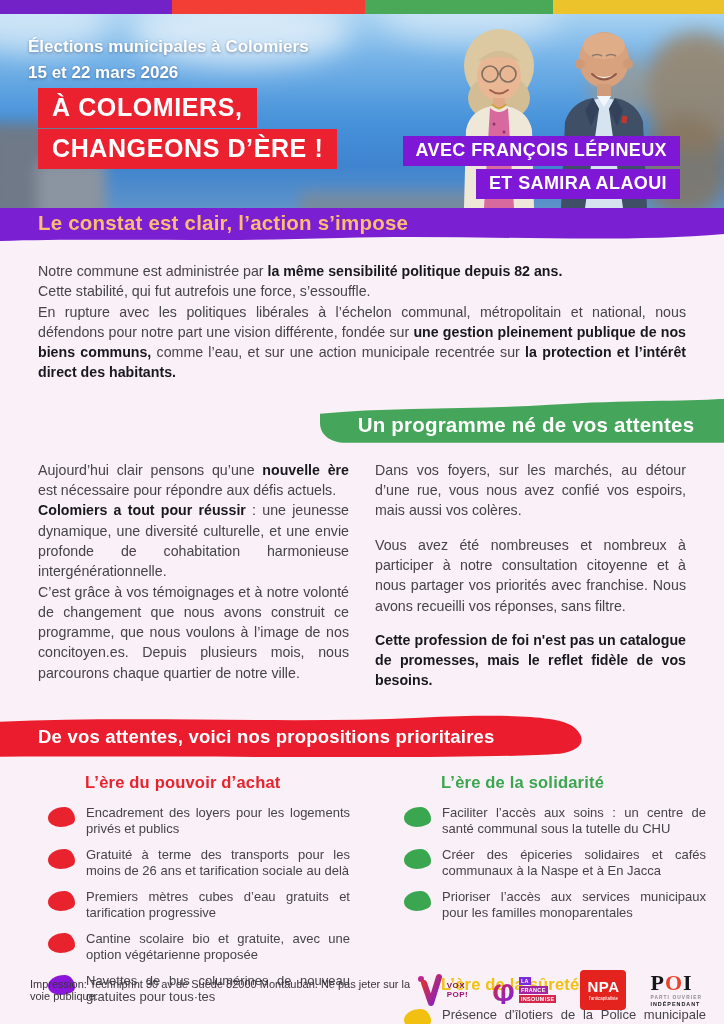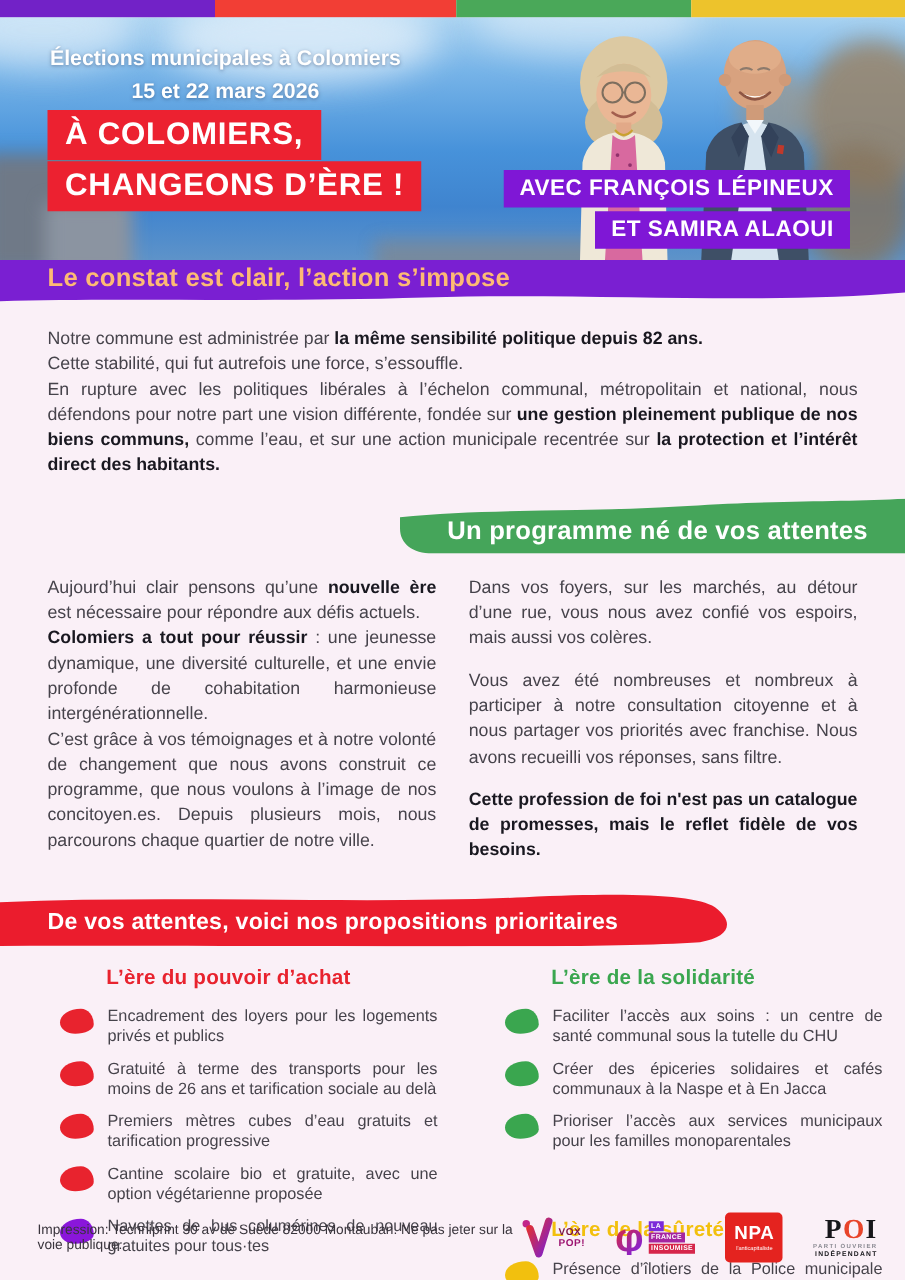--- a/index.html
+++ b/index.html
@@ -28,24 +28,23 @@
   .c3{width:150px;height:60px;left:-40px;top:-20px;opacity:.6;}
   .bldg { position:absolute; filter:blur(7px); }
   .b1{left:-12px;bottom:-10px;width:105px;height:95px;background:#6f7987;border-radius:4px;}
   .b2{left:36px;bottom:-14px;width:70px;height:60px;background:#8b94a1;}
   .b3{left:300px;bottom:-18px;width:190px;height:34px;background:#7d8894;opacity:.8;}
   .tree { position:absolute; filter:blur(9px); border-radius:50%; }
   .t1{right:-28px;top:18px;width:110px;height:120px;background:#9a8468;opacity:.85;}
   .t2{right:-6px;bottom:-8px;width:90px;height:100px;background:#87755d;opacity:.8;}
   .t3{right:74px;top:40px;width:60px;height:66px;background:#a9957b;opacity:.6;}
   .hero-info {
-    position:absolute; left:40px; top:20px; z-index:3;
+    position:absolute; left:28px; top:20px; z-index:3;
     color:#fff; font-weight:bold; font-size:17px; line-height:1.55;
     text-shadow:0 1px 3px rgba(40,60,100,.5);
-    text-align:center;
   }
   .title-box {
     position:absolute; left:38px; z-index:3;
     background:#ec2130; color:#fff; font-weight:bold;
     font-size:25px; letter-spacing:.6px; padding:5px 14px 6px;
     white-space:nowrap;
   }
   .tb1 { top:74px; }
   .tb2 { top:115px; }
   .name-banner {
@@ -131,21 +130,21 @@
   .lfi-l1 { background:#7c2bd9; }
   .lfi-l2 { background:#a525a0; }
   .lfi-l3 { background:#d6264b; }
   .npa-box {
     width:46px; height:40px; background:#e4231f; border-radius:4px;
     display:flex; flex-direction:column; align-items:center; justify-content:center;
     color:#fff;
   }
   .npa-box .npa-main { font-size:15px; font-weight:bold; letter-spacing:.5px; line-height:1; }
   .npa-box .npa-sub { font-size:4.5px; margin-top:2px; }
-  .poi-box { display:flex; flex-direction:column; line-height:1;text-align:right; }
+  .poi-box { display:flex; flex-direction:column; line-height:1; }
   .poi-main { font-family:"Liberation Serif", serif; font-weight:bold; font-size:22px; letter-spacing:1px; color:#16161a; }
   .poi-main .o { color:#e8442a; }
   .poi-sub1 { font-size:4.8px; color:#8a8a92; letter-spacing:1.1px; font-weight:bold; margin-top:2px; }
   .poi-sub2 { font-size:5.4px; color:#16161a; letter-spacing:1px; font-weight:bold; margin-top:1px; }
 </style>
 </head>
 <body>
 
 <div class="stripe">
   <div class="seg s1"></div>

